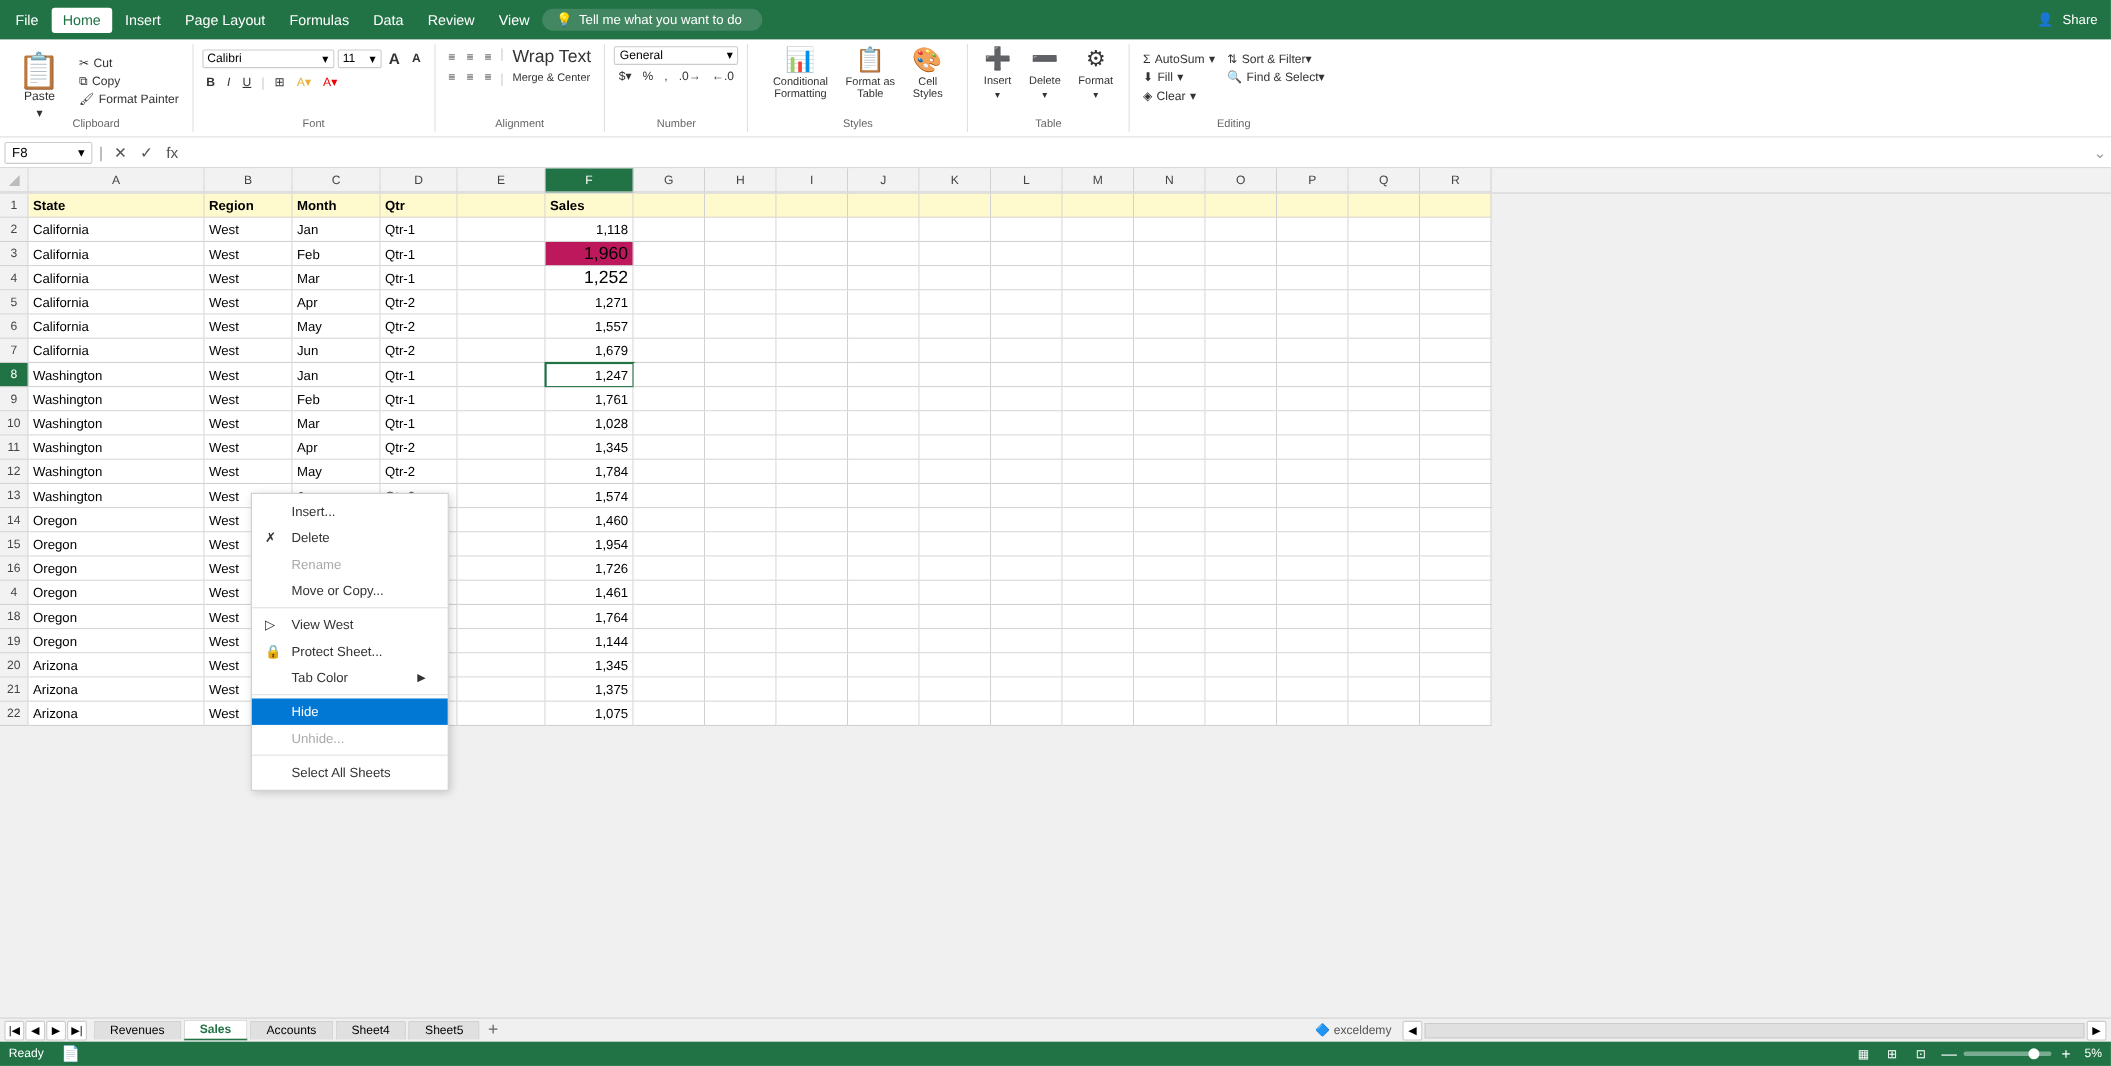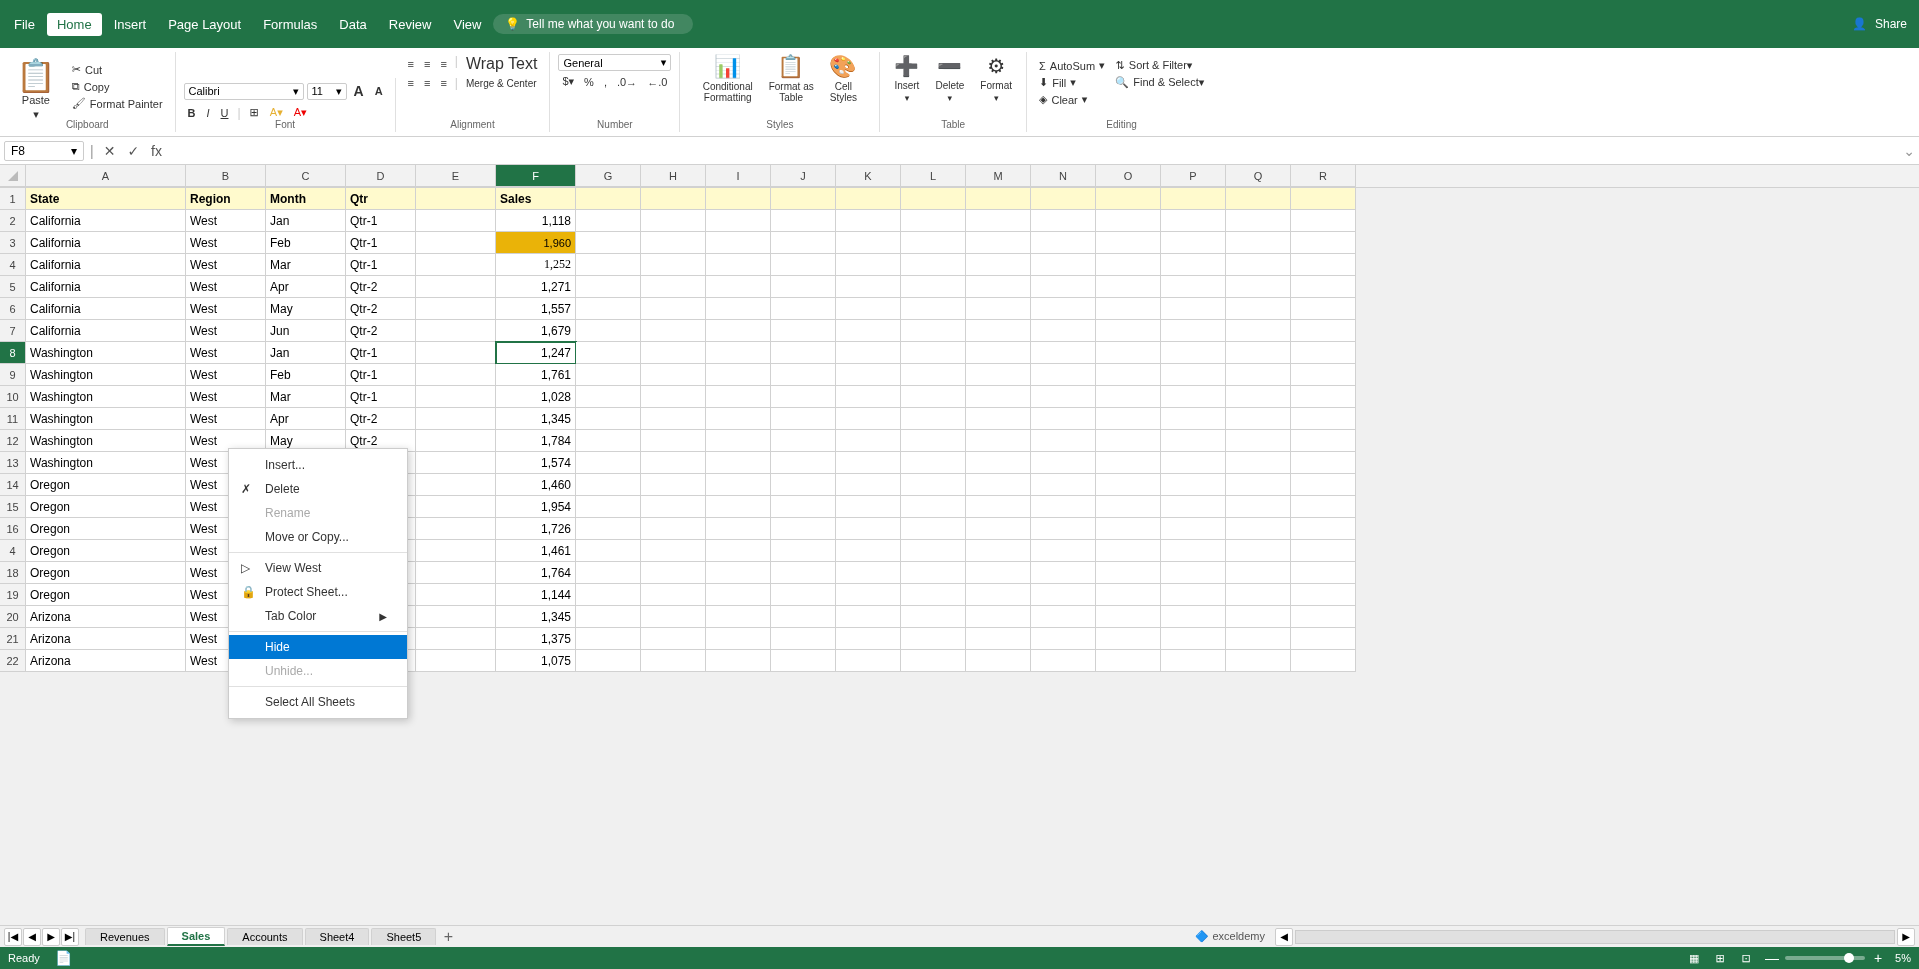--- a/index.html
+++ b/index.html
@@ -1,21 +1,21 @@
 <!DOCTYPE html>
 <html><head>
   <meta charset="utf-8">
   <style>
     * { box-sizing: border-box; margin: 0; padding: 0; }
     body { font-family: 'Segoe UI', Tahoma, sans-serif; font-size: 12px; background: #f0f0f0; overflow: hidden; width: 1919px; height: 969px; }
 
     
     .menu-bar {
       background: #217346;
-      height: 48px;
+      height: 36px;
       display: flex;
       align-items: center;
       padding: 0 4px;
       gap: 2px;
     }
     .menu-item {
       color: white;
       padding: 4px 10px;
       cursor: pointer;
       border-radius: 3px;
@@ -137,21 +137,20 @@
     .clipboard-right {
       display: flex;
       flex-direction: column;
       gap: 2px;
       padding-top: 4px;
     }
 
     
     .font-group {
       padding: 4px 6px;
-      margin-top: 26px;
     }
     .font-row {
       display: flex;
       align-items: center;
       gap: 3px;
       margin-bottom: 2px;
     }
     .font-selector {
       border: 1px solid #ccc;
       border-radius: 2px;
@@ -713,42 +712,42 @@
         <div style="width: 65px; min-width: 65px; height: 22px; border-right: 1px solid rgb(209, 209, 209); border-bottom: 1px solid rgb(209, 209, 209); padding: 0px 4px; font-size: 12px; background: white; overflow: hidden; white-space: nowrap; display: flex; align-items: center; cursor: cell;"></div>
         <div style="width: 65px; min-width: 65px; height: 22px; border-right: 1px solid rgb(209, 209, 209); border-bottom: 1px solid rgb(209, 209, 209); padding: 0px 4px; font-size: 12px; background: white; overflow: hidden; white-space: nowrap; display: flex; align-items: center; cursor: cell;"></div>
       </div>
       <div style="display: flex; align-items: stretch;">
         <div style="min-width: 26px; width: 26px; height: 22px; border-right: 1px solid rgb(209, 209, 209); border-bottom: 1px solid rgb(209, 209, 209); background: rgb(242, 242, 242); display: flex; align-items: center; justify-content: center; font-size: 11px; color: rgb(68, 68, 68); cursor: pointer;">3</div>
         <div style="width: 160px; min-width: 160px; height: 22px; border-right: 1px solid rgb(209, 209, 209); border-bottom: 1px solid rgb(209, 209, 209); padding: 0px 4px; font-size: 12px; background: white; overflow: hidden; white-space: nowrap; display: flex; align-items: center; cursor: cell;">California</div>
         <div style="width: 80px; min-width: 80px; height: 22px; border-right: 1px solid rgb(209, 209, 209); border-bottom: 1px solid rgb(209, 209, 209); padding: 0px 4px; font-size: 12px; background: white; overflow: hidden; white-space: nowrap; display: flex; align-items: center; cursor: cell;">West</div>
         <div style="width: 80px; min-width: 80px; height: 22px; border-right: 1px solid rgb(209, 209, 209); border-bottom: 1px solid rgb(209, 209, 209); padding: 0px 4px; font-size: 12px; background: white; overflow: hidden; white-space: nowrap; display: flex; align-items: center; cursor: cell;">Feb</div>
         <div style="width: 70px; min-width: 70px; height: 22px; border-right: 1px solid rgb(209, 209, 209); border-bottom: 1px solid rgb(209, 209, 209); padding: 0px 4px; font-size: 12px; background: white; overflow: hidden; white-space: nowrap; display: flex; align-items: center; cursor: cell;">Qtr-1</div>
         <div style="width: 80px; min-width: 80px; height: 22px; border-right: 1px solid rgb(209, 209, 209); border-bottom: 1px solid rgb(209, 209, 209); padding: 0px 4px; font-size: 12px; background: white; overflow: hidden; white-space: nowrap; display: flex; align-items: center; cursor: cell;"></div>
-        <div style="width: 80px; min-width: 80px; height: 22px; border-right: 1px solid rgb(209, 209, 209); border-bottom: 1px solid rgb(209, 209, 209); padding: 0px 4px; font-size: 11px; background: #eab308; overflow: hidden; white-space: nowrap; display: flex; align-items: center; cursor: cell; justify-content: flex-end;">1,960</div>
+        <div style="width: 80px; min-width: 80px; height: 22px; border-right: 1px solid rgb(209, 209, 209); border-bottom: 1px solid rgb(209, 209, 209); padding: 0px 4px; font-size: 16px; background: #be185d; overflow: hidden; white-space: nowrap; display: flex; align-items: center; cursor: cell; justify-content: flex-end;">1,960</div>
         <div style="width: 65px; min-width: 65px; height: 22px; border-right: 1px solid rgb(209, 209, 209); border-bottom: 1px solid rgb(209, 209, 209); padding: 0px 4px; font-size: 12px; background: white; overflow: hidden; white-space: nowrap; display: flex; align-items: center; cursor: cell;"></div>
         <div style="width: 65px; min-width: 65px; height: 22px; border-right: 1px solid rgb(209, 209, 209); border-bottom: 1px solid rgb(209, 209, 209); padding: 0px 4px; font-size: 12px; background: white; overflow: hidden; white-space: nowrap; display: flex; align-items: center; cursor: cell;"></div>
         <div style="width: 65px; min-width: 65px; height: 22px; border-right: 1px solid rgb(209, 209, 209); border-bottom: 1px solid rgb(209, 209, 209); padding: 0px 4px; font-size: 12px; background: white; overflow: hidden; white-space: nowrap; display: flex; align-items: center; cursor: cell;"></div>
         <div style="width: 65px; min-width: 65px; height: 22px; border-right: 1px solid rgb(209, 209, 209); border-bottom: 1px solid rgb(209, 209, 209); padding: 0px 4px; font-size: 12px; background: white; overflow: hidden; white-space: nowrap; display: flex; align-items: center; cursor: cell;"></div>
         <div style="width: 65px; min-width: 65px; height: 22px; border-right: 1px solid rgb(209, 209, 209); border-bottom: 1px solid rgb(209, 209, 209); padding: 0px 4px; font-size: 12px; background: white; overflow: hidden; white-space: nowrap; display: flex; align-items: center; cursor: cell;"></div>
         <div style="width: 65px; min-width: 65px; height: 22px; border-right: 1px solid rgb(209, 209, 209); border-bottom: 1px solid rgb(209, 209, 209); padding: 0px 4px; font-size: 12px; background: white; overflow: hidden; white-space: nowrap; display: flex; align-items: center; cursor: cell;"></div>
         <div style="width: 65px; min-width: 65px; height: 22px; border-right: 1px solid rgb(209, 209, 209); border-bottom: 1px solid rgb(209, 209, 209); padding: 0px 4px; font-size: 12px; background: white; overflow: hidden; white-space: nowrap; display: flex; align-items: center; cursor: cell;"></div>
         <div style="width: 65px; min-width: 65px; height: 22px; border-right: 1px solid rgb(209, 209, 209); border-bottom: 1px solid rgb(209, 209, 209); padding: 0px 4px; font-size: 12px; background: white; overflow: hidden; white-space: nowrap; display: flex; align-items: center; cursor: cell;"></div>
         <div style="width: 65px; min-width: 65px; height: 22px; border-right: 1px solid rgb(209, 209, 209); border-bottom: 1px solid rgb(209, 209, 209); padding: 0px 4px; font-size: 12px; background: white; overflow: hidden; white-space: nowrap; display: flex; align-items: center; cursor: cell;"></div>
         <div style="width: 65px; min-width: 65px; height: 22px; border-right: 1px solid rgb(209, 209, 209); border-bottom: 1px solid rgb(209, 209, 209); padding: 0px 4px; font-size: 12px; background: white; overflow: hidden; white-space: nowrap; display: flex; align-items: center; cursor: cell;"></div>
         <div style="width: 65px; min-width: 65px; height: 22px; border-right: 1px solid rgb(209, 209, 209); border-bottom: 1px solid rgb(209, 209, 209); padding: 0px 4px; font-size: 12px; background: white; overflow: hidden; white-space: nowrap; display: flex; align-items: center; cursor: cell;"></div>
         <div style="width: 65px; min-width: 65px; height: 22px; border-right: 1px solid rgb(209, 209, 209); border-bottom: 1px solid rgb(209, 209, 209); padding: 0px 4px; font-size: 12px; background: white; overflow: hidden; white-space: nowrap; display: flex; align-items: center; cursor: cell;"></div>
       </div>
       <div style="display: flex; align-items: stretch;">
         <div style="min-width: 26px; width: 26px; height: 22px; border-right: 1px solid rgb(209, 209, 209); border-bottom: 1px solid rgb(209, 209, 209); background: rgb(242, 242, 242); display: flex; align-items: center; justify-content: center; font-size: 11px; color: rgb(68, 68, 68); cursor: pointer;">4</div>
         <div style="width: 160px; min-width: 160px; height: 22px; border-right: 1px solid rgb(209, 209, 209); border-bottom: 1px solid rgb(209, 209, 209); padding: 0px 4px; font-size: 12px; background: white; overflow: hidden; white-space: nowrap; display: flex; align-items: center; cursor: cell;">California</div>
         <div style="width: 80px; min-width: 80px; height: 22px; border-right: 1px solid rgb(209, 209, 209); border-bottom: 1px solid rgb(209, 209, 209); padding: 0px 4px; font-size: 12px; background: white; overflow: hidden; white-space: nowrap; display: flex; align-items: center; cursor: cell;">West</div>
         <div style="width: 80px; min-width: 80px; height: 22px; border-right: 1px solid rgb(209, 209, 209); border-bottom: 1px solid rgb(209, 209, 209); padding: 0px 4px; font-size: 12px; background: white; overflow: hidden; white-space: nowrap; display: flex; align-items: center; cursor: cell;">Mar</div>
         <div style="width: 70px; min-width: 70px; height: 22px; border-right: 1px solid rgb(209, 209, 209); border-bottom: 1px solid rgb(209, 209, 209); padding: 0px 4px; font-size: 12px; background: white; overflow: hidden; white-space: nowrap; display: flex; align-items: center; cursor: cell;">Qtr-1</div>
         <div style="width: 80px; min-width: 80px; height: 22px; border-right: 1px solid rgb(209, 209, 209); border-bottom: 1px solid rgb(209, 209, 209); padding: 0px 4px; font-size: 12px; background: white; overflow: hidden; white-space: nowrap; display: flex; align-items: center; cursor: cell;"></div>
-        <div style="width: 80px; min-width: 80px; height: 22px; border-right: 1px solid rgb(209, 209, 209); border-bottom: 1px solid rgb(209, 209, 209); padding: 0px 4px; font-size: 12px; background: white; overflow: hidden; white-space: nowrap; display: flex; align-items: center; cursor: cell; justify-content: flex-end; font-family: Liberation Serif, serif;">1,252</div>
+        <div style="width: 80px; min-width: 80px; height: 22px; border-right: 1px solid rgb(209, 209, 209); border-bottom: 1px solid rgb(209, 209, 209); padding: 0px 4px; font-size: 16px; background: white; overflow: hidden; white-space: nowrap; display: flex; align-items: center; cursor: cell; justify-content: flex-end;">1,252</div>
         <div style="width: 65px; min-width: 65px; height: 22px; border-right: 1px solid rgb(209, 209, 209); border-bottom: 1px solid rgb(209, 209, 209); padding: 0px 4px; font-size: 12px; background: white; overflow: hidden; white-space: nowrap; display: flex; align-items: center; cursor: cell;"></div>
         <div style="width: 65px; min-width: 65px; height: 22px; border-right: 1px solid rgb(209, 209, 209); border-bottom: 1px solid rgb(209, 209, 209); padding: 0px 4px; font-size: 12px; background: white; overflow: hidden; white-space: nowrap; display: flex; align-items: center; cursor: cell;"></div>
         <div style="width: 65px; min-width: 65px; height: 22px; border-right: 1px solid rgb(209, 209, 209); border-bottom: 1px solid rgb(209, 209, 209); padding: 0px 4px; font-size: 12px; background: white; overflow: hidden; white-space: nowrap; display: flex; align-items: center; cursor: cell;"></div>
         <div style="width: 65px; min-width: 65px; height: 22px; border-right: 1px solid rgb(209, 209, 209); border-bottom: 1px solid rgb(209, 209, 209); padding: 0px 4px; font-size: 12px; background: white; overflow: hidden; white-space: nowrap; display: flex; align-items: center; cursor: cell;"></div>
         <div style="width: 65px; min-width: 65px; height: 22px; border-right: 1px solid rgb(209, 209, 209); border-bottom: 1px solid rgb(209, 209, 209); padding: 0px 4px; font-size: 12px; background: white; overflow: hidden; white-space: nowrap; display: flex; align-items: center; cursor: cell;"></div>
         <div style="width: 65px; min-width: 65px; height: 22px; border-right: 1px solid rgb(209, 209, 209); border-bottom: 1px solid rgb(209, 209, 209); padding: 0px 4px; font-size: 12px; background: white; overflow: hidden; white-space: nowrap; display: flex; align-items: center; cursor: cell;"></div>
         <div style="width: 65px; min-width: 65px; height: 22px; border-right: 1px solid rgb(209, 209, 209); border-bottom: 1px solid rgb(209, 209, 209); padding: 0px 4px; font-size: 12px; background: white; overflow: hidden; white-space: nowrap; display: flex; align-items: center; cursor: cell;"></div>
         <div style="width: 65px; min-width: 65px; height: 22px; border-right: 1px solid rgb(209, 209, 209); border-bottom: 1px solid rgb(209, 209, 209); padding: 0px 4px; font-size: 12px; background: white; overflow: hidden; white-space: nowrap; display: flex; align-items: center; cursor: cell;"></div>
         <div style="width: 65px; min-width: 65px; height: 22px; border-right: 1px solid rgb(209, 209, 209); border-bottom: 1px solid rgb(209, 209, 209); padding: 0px 4px; font-size: 12px; background: white; overflow: hidden; white-space: nowrap; display: flex; align-items: center; cursor: cell;"></div>
         <div style="width: 65px; min-width: 65px; height: 22px; border-right: 1px solid rgb(209, 209, 209); border-bottom: 1px solid rgb(209, 209, 209); padding: 0px 4px; font-size: 12px; background: white; overflow: hidden; white-space: nowrap; display: flex; align-items: center; cursor: cell;"></div>

